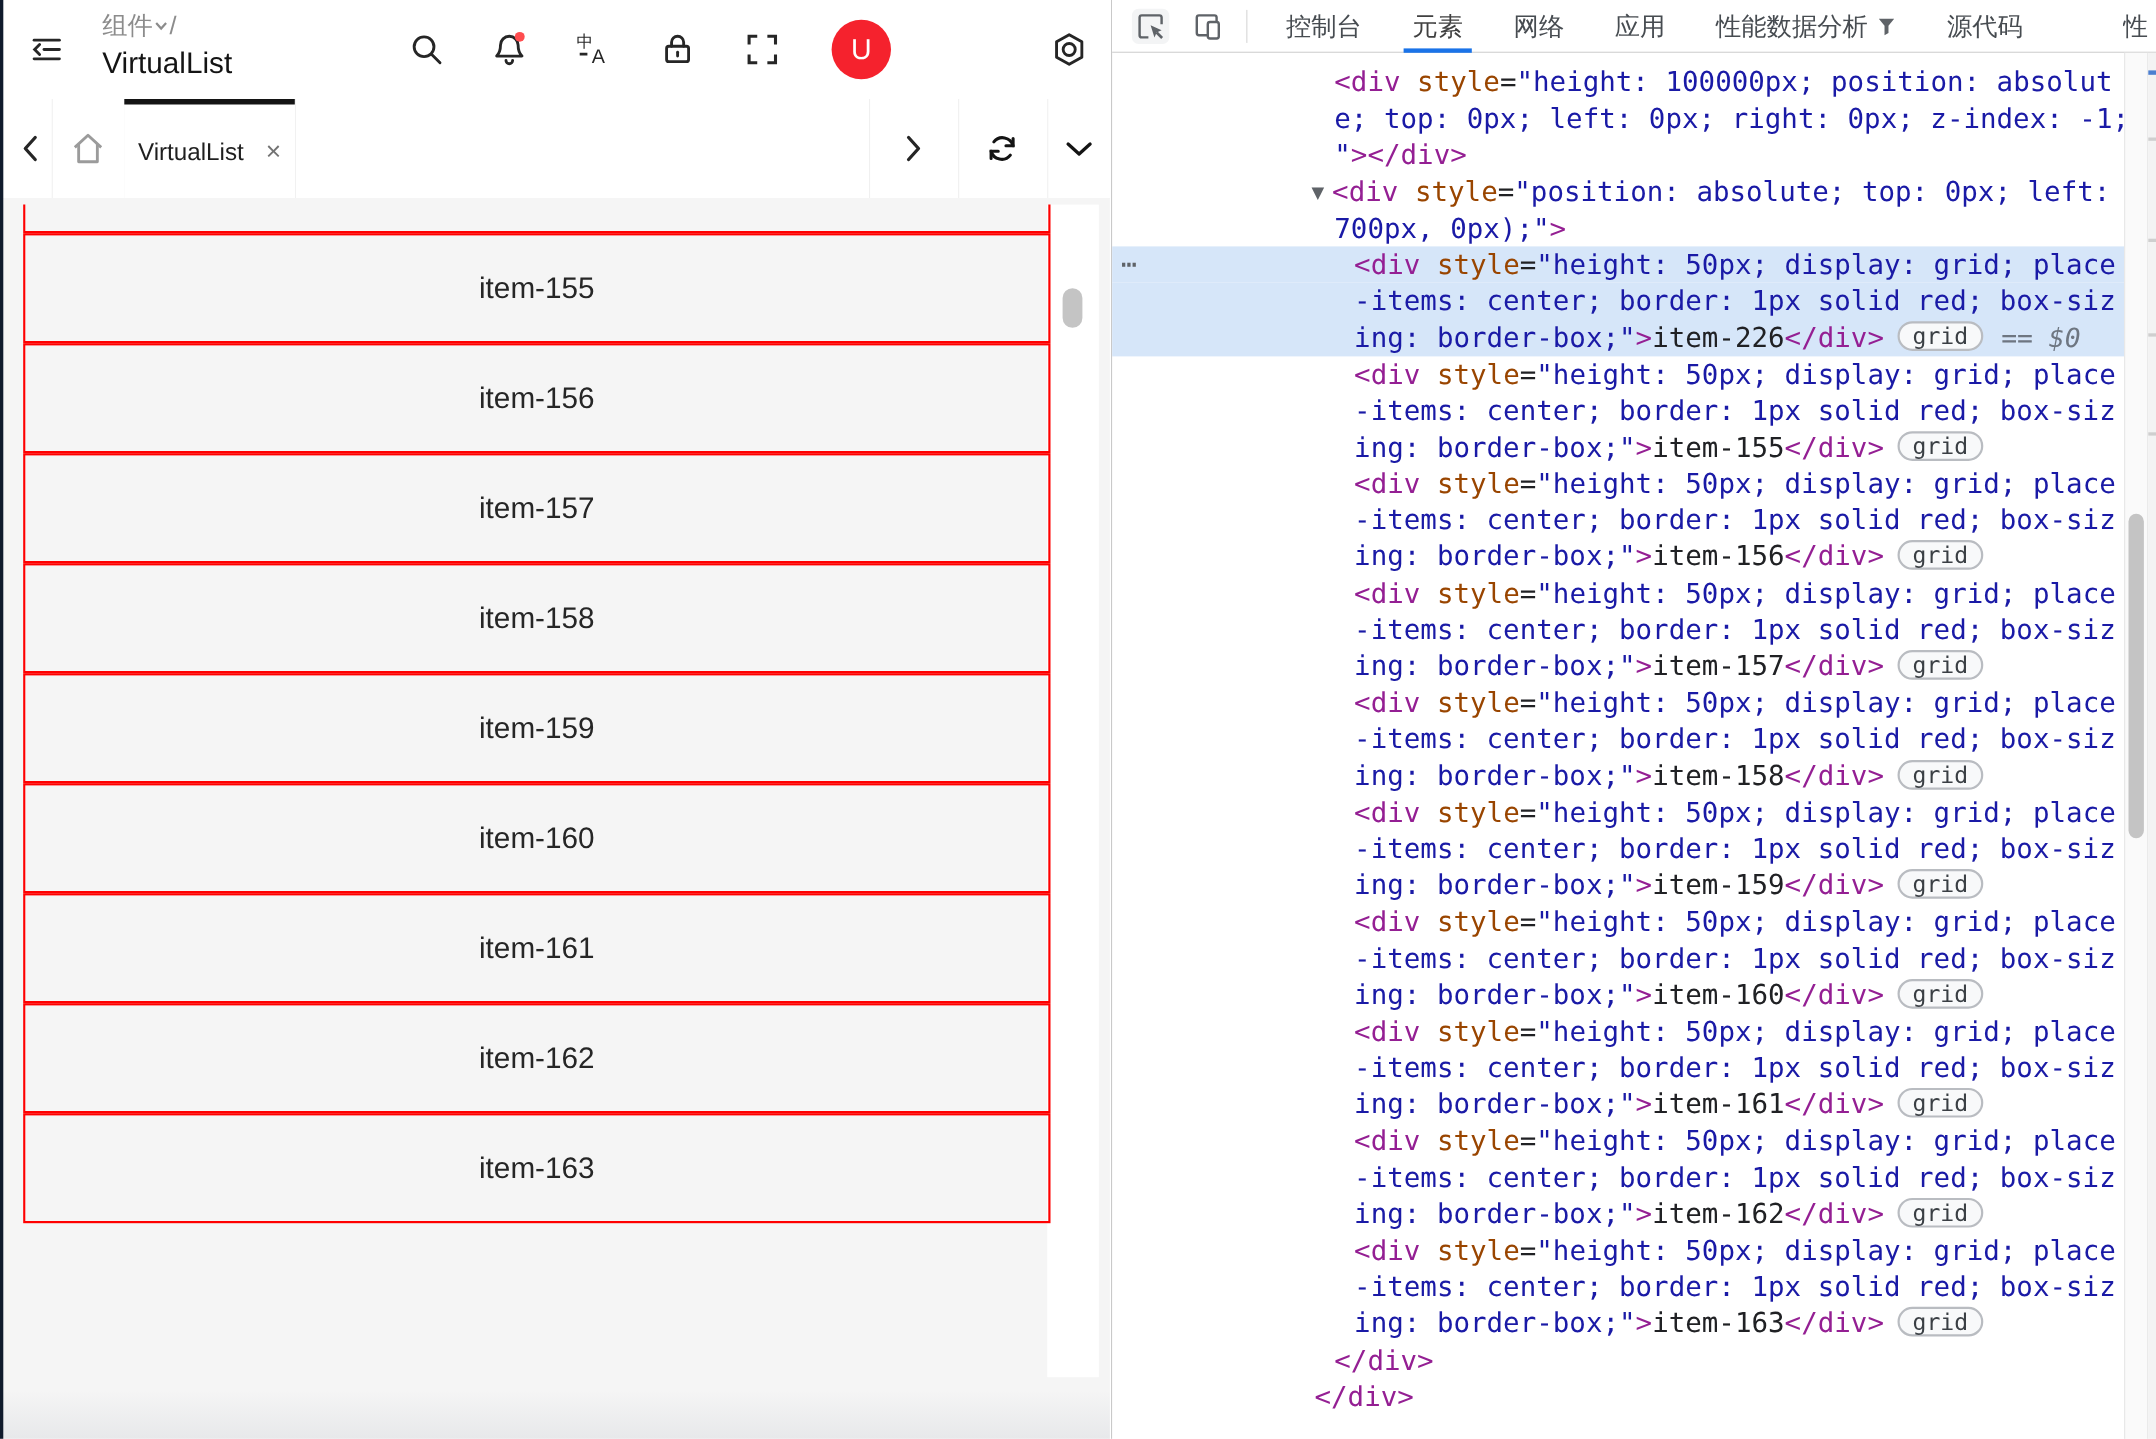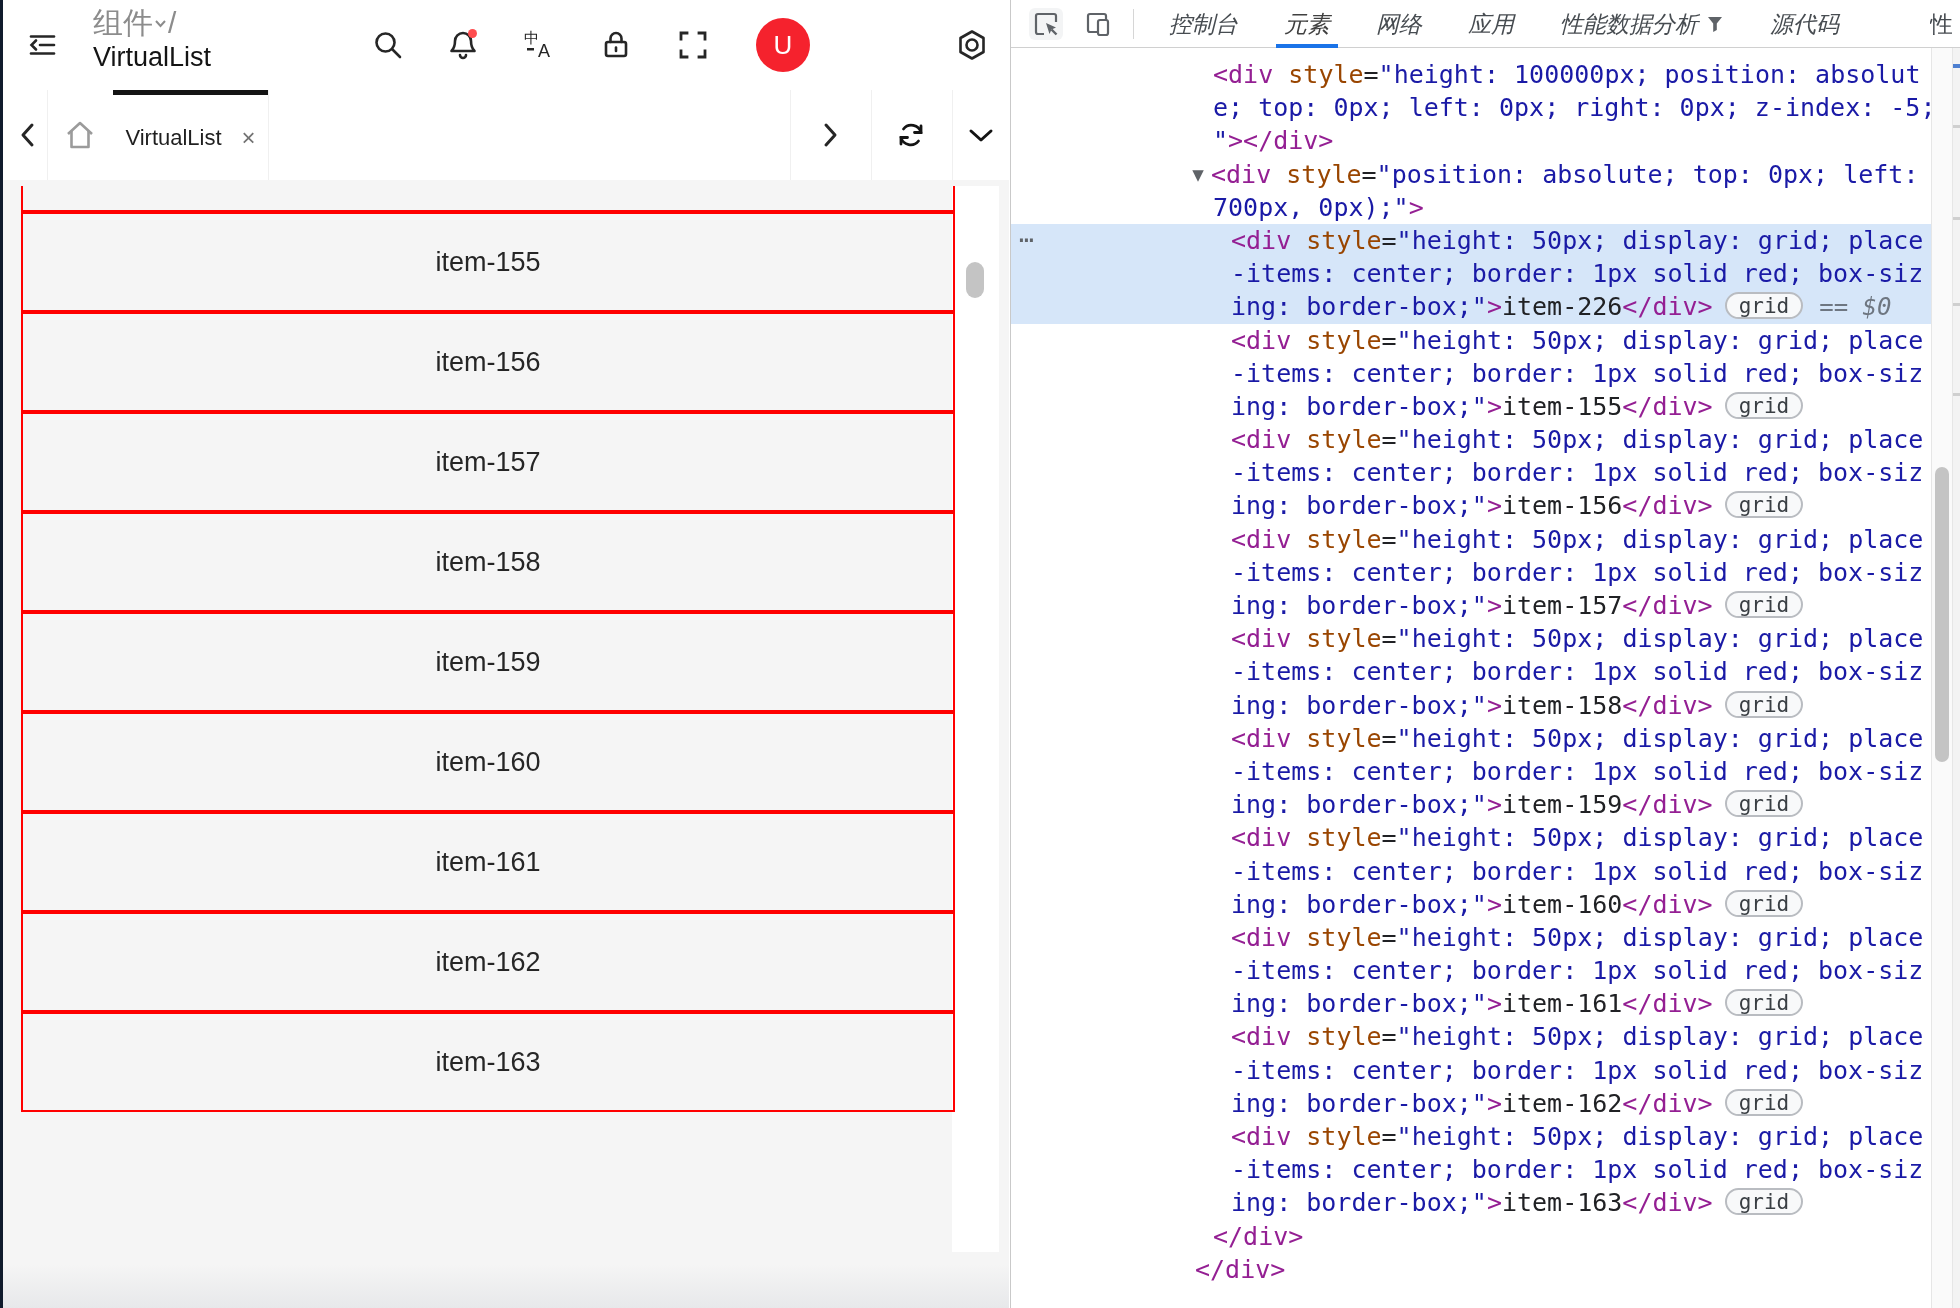--- a/index.html
+++ b/index.html
@@ -4,21 +4,21 @@
 <style>
   html,body{margin:0;padding:0;}
   body{width:1960px;height:1308px;position:relative;overflow:hidden;background:#fff;
        font-family:"Liberation Sans",sans-serif;color:#262626;}
   
   .edge-strip{position:absolute;left:0;top:0;width:3px;height:1308px;background:#101b2c;}
   .app{position:absolute;left:0;top:0;width:1009px;height:1308px;background:#fff;}
   .app-header{position:absolute;left:3px;right:0;top:0;height:90px;background:#fff;border-bottom:1px solid #f0f0f0;}
   .hicon{position:absolute;top:28px;width:34px;height:34px;}
   .hicon svg{width:34px;height:34px;display:block;}
-  .breadcrumb{position:absolute;left:90px;top:6px;font-size:30px;color:#8c8c8c;display:flex;align-items:center;gap:0;height:34px;}
+  .breadcrumb{position:absolute;left:90px;top:6px;font-size:23px;color:#8c8c8c;display:flex;align-items:center;gap:0;height:34px;}
   .bc-chev svg{width:15px;height:15px;display:block;}
   .page-title{position:absolute;left:90px;top:42px;font-size:27px;color:#141414;}
   .avatar{position:absolute;left:753px;top:18px;width:54px;height:54px;border-radius:50%;background:#f5222d;
           color:#fff;font-size:26px;display:flex;align-items:center;justify-content:center;}
   
   .tabbar{position:absolute;left:3px;right:0;top:90px;height:90px;background:#fff;border-bottom:1px solid #ededed;}
   .vsep{position:absolute;top:0;width:1px;height:90px;background:#f0f0f0;}
   .tb-btn{position:absolute;top:28px;width:34px;height:34px;}
   .tb-btn svg{width:34px;height:34px;display:block;}
   .app-tab{position:absolute;left:110px;top:0;width:155px;height:90px;border-top:5px solid #141414;
@@ -34,21 +34,21 @@
   .list-viewport{position:absolute;left:18px;top:6px;width:936px;height:1102px;overflow:hidden;}
   .vitem{box-sizing:border-box;width:934px;height:100px;border:2px solid red;display:grid;place-items:center;
          font-size:27px;color:#262626;}
   .vitem.partial{margin-top:-74px;}
   
   .devtools{position:absolute;left:1010px;top:0;width:950px;height:1308px;background:#fff;border-left:1px solid #c9c9c9;box-sizing:border-box;}
   .dt-toolbar{position:absolute;left:0;right:0;top:0;height:48px;background:#fff;border-bottom:1px solid #d0d0d0;box-sizing:border-box;}
   .dt-icon{position:absolute;top:8px;width:34px;height:32px;border-radius:6px;display:flex;align-items:center;justify-content:center;}
   .dt-icon svg{width:28px;height:28px;display:block;}
   .dt-sep{position:absolute;left:122px;top:9px;width:1px;height:30px;background:#d6d6d6;}
-  .dt-tabs{position:absolute;left:158px;top:0;height:48px;display:flex;align-items:center;gap:46px;font-style:italic;}
+  .dt-tabs{position:absolute;left:158px;top:0;height:48px;display:flex;align-items:center;gap:46px;}
   .dtab{height:48px;display:flex;align-items:center;gap:8px;font-size:23px;color:#474c51;position:relative;white-space:nowrap;}
   .dtab.active{color:#404040;}
   .dtab.active::after{content:"";position:absolute;left:-8px;right:-8px;bottom:0;height:4px;background:#1a73e8;}
   .dtab svg{width:18px;height:18px;display:block;}
   .partial-tab{position:absolute;right:8px;top:9px;width:22px;height:30px;overflow:hidden;font-size:23px;color:#474c51;}
   
   .code{position:absolute;left:0;top:48px;width:920px;bottom:0;overflow:hidden;
         font-family:"DejaVu Sans Mono",monospace;font-size:25px;}
   .code-inner{position:absolute;left:0;top:10px;width:920px;}
   .cline{height:33.2px;line-height:33.2px;white-space:pre;position:relative;}
@@ -243,21 +243,21 @@
         <div class="dtab">
           <span>源代码</span>
         </div>
       </div>
     <div class="partial-tab">性</div>
   </div>
 
   <div class="code">
     <div class="code-inner">
         <div class="cline ind-outer"><span class="t">&lt;div</span><span class="p"> </span><span class="a">style</span><span class="p">=</span><span class="v">"height: 100000px; position: absolut</span></div>
-        <div class="cline ind-outer"><span class="v">e; top: 0px; left: 0px; right: 0px; z-index: -5;</span></div>
+        <div class="cline ind-outer"><span class="v">e; top: 0px; left: 0px; right: 0px; z-index: -1;</span></div>
         <div class="cline ind-outer"><span class="v">"</span><span class="t">&gt;&lt;/div&gt;</span></div>
         <div class="cline ind-outer"><span class="arrow">▼</span><span class="t">&lt;div</span><span class="p"> </span><span class="a">style</span><span class="p">=</span><span class="v">"position: absolute; top: 0px; left:</span></div>
         <div class="cline ind-outer"><span class="v">700px, 0px);"</span><span class="t">&gt;</span></div>
         <div class="cline ind-item hl"><span class="dots">⋯</span><span class="t">&lt;div</span><span class="p"> </span><span class="a">style</span><span class="p">=</span><span class="v">"height: 50px; display: grid; place</span></div>
         <div class="cline ind-item hl"><span class="v">-items: center; border: 1px solid red; box-siz</span></div>
         <div class="cline ind-item hl"><span class="v">ing: border-box;"</span><span class="t">&gt;</span><span class="x">item-226</span><span class="t">&lt;/div&gt;</span><span class="badge">grid</span><span class="eqmark">== $0</span></div>
         <div class="cline ind-item"><span class="t">&lt;div</span><span class="p"> </span><span class="a">style</span><span class="p">=</span><span class="v">"height: 50px; display: grid; place</span></div>
         <div class="cline ind-item"><span class="v">-items: center; border: 1px solid red; box-siz</span></div>
         <div class="cline ind-item"><span class="v">ing: border-box;"</span><span class="t">&gt;</span><span class="x">item-155</span><span class="t">&lt;/div&gt;</span><span class="badge">grid</span></div>
         <div class="cline ind-item"><span class="t">&lt;div</span><span class="p"> </span><span class="a">style</span><span class="p">=</span><span class="v">"height: 50px; display: grid; place</span></div>

